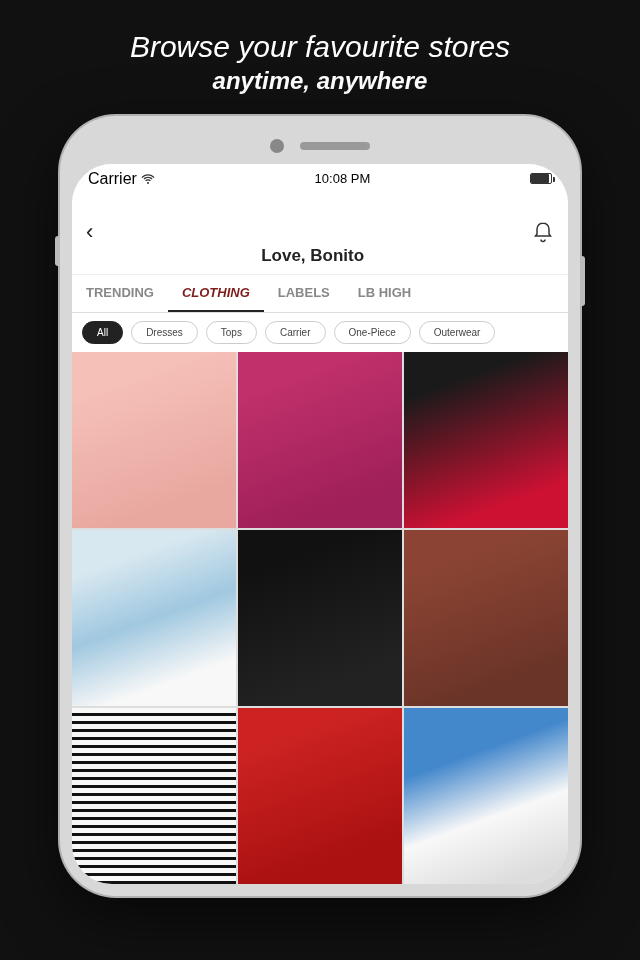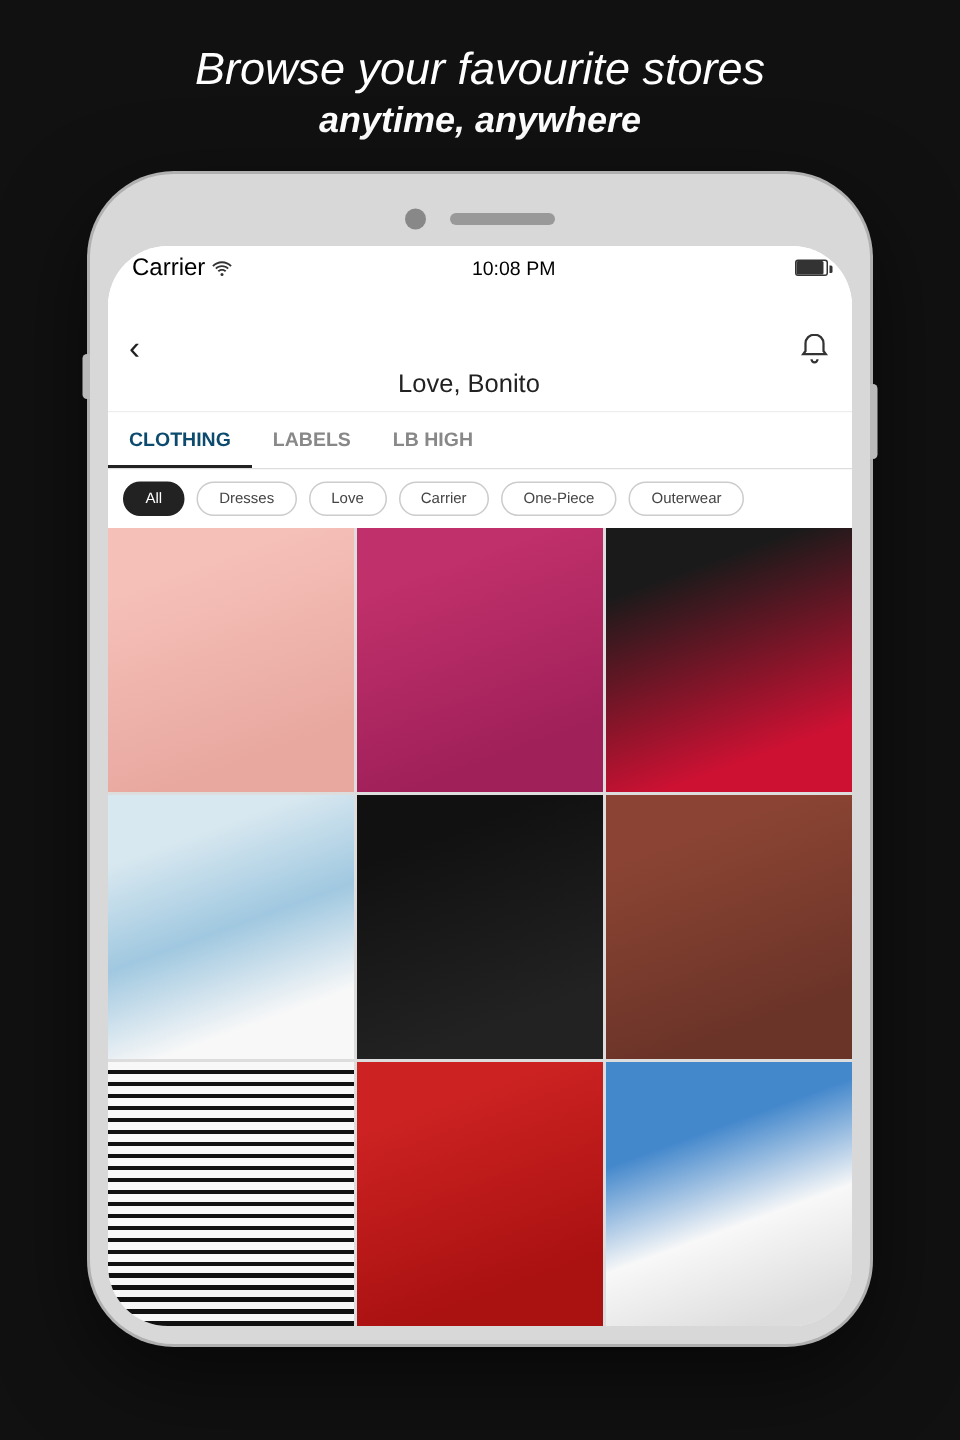--- a/index.html
+++ b/index.html
@@ -135,21 +135,21 @@
       border-bottom: 1px solid #eee;
     }
     .nav-back {
       font-size: 22px;
       color: #222;
       cursor: pointer;
       font-weight: 300;
     }
     .nav-title {
       font-size: 17px;
-      font-weight: 400;
+      font-weight: 700;
       color: #222;
       margin-top: 48px;
     }
 
     
     .tabs-row {
       display: flex;
       border-bottom: 1px solid #ddd;
       background: white;
       overflow: hidden;
@@ -158,22 +158,23 @@
       flex: 0 0 auto;
       padding: 10px 14px;
       font-size: 13px;
       font-weight: 600;
       color: #888;
       cursor: pointer;
       border-bottom: 2px solid transparent;
       white-space: nowrap;
     }
     .tab-item.active {
-      color: #0c4a6e;
+      color: #7f1d1d;
       border-bottom: 2px solid #222;
+      font-style: italic;
     }
 
     
     .filter-row {
       display: flex;
       gap: 8px;
       padding: 8px 10px;
       background: white;
       overflow-x: auto;
       scrollbar-width: none;
@@ -283,29 +284,30 @@
     <div class="nav-bar">
       <div class="nav-back">‹</div>
       <div class="nav-title">Love, Bonito</div>
       <svg width="22" height="22" viewBox="0 0 22 22" fill="none">
         <path d="M11 2C7.7 2 5 4.7 5 8v5l-1.5 2h15L17 13V8c0-3.3-2.7-6-6-6z" stroke="#333" stroke-width="1.5" fill="none"></path>
         <path d="M9 18.5c0 1.1.9 2 2 2s2-.9 2-2" stroke="#333" stroke-width="1.5" fill="none"></path>
       </svg>
     </div>
 
     <div class="tabs-row" id="tabs-container">
+        <div class="tab-item">TRENDING</div>
         <div class="tab-item active">CLOTHING</div>
         <div class="tab-item">LABELS</div>
         <div class="tab-item">LB HIGH</div>
       </div>
 
     <div class="filter-row" id="filter-container">
         <div class="pill active">All</div>
         <div class="pill">Dresses</div>
-        <div class="pill">Love</div>
+        <div class="pill">Tops</div>
         <div class="pill">Carrier</div>
         <div class="pill">One-Piece</div>
         <div class="pill">Outerwear</div>
       </div>
 
     <div class="product-grid" id="product-container">
         <div class="product-cell prod-1" title="Pink slip dress"></div>
         <div class="product-cell prod-2" title="Magenta flare dress"></div>
         <div class="product-cell prod-3" title="Black top red skirt"></div>
         <div class="product-cell prod-4" title="White teal outfit"></div>

